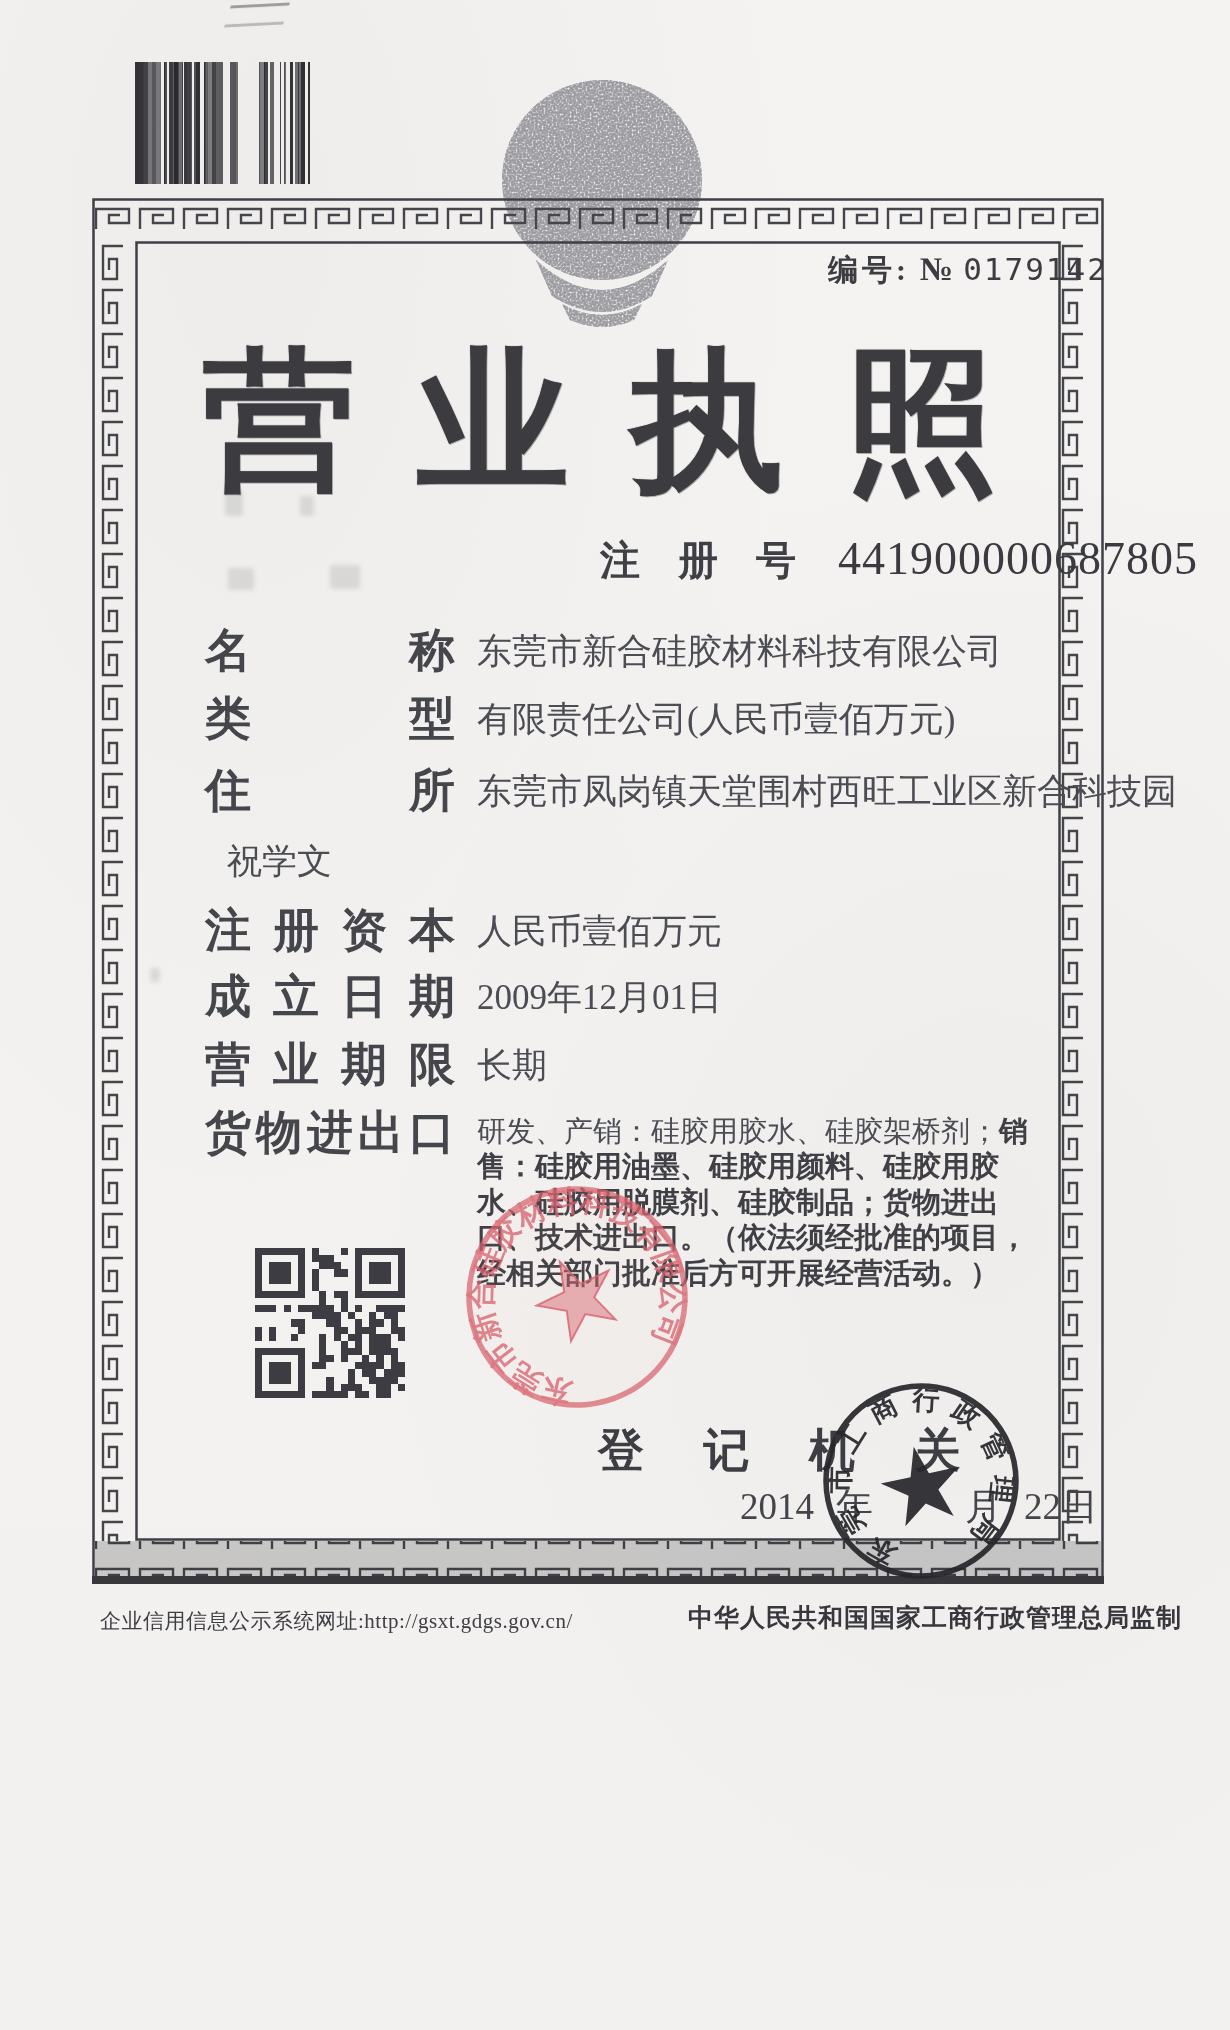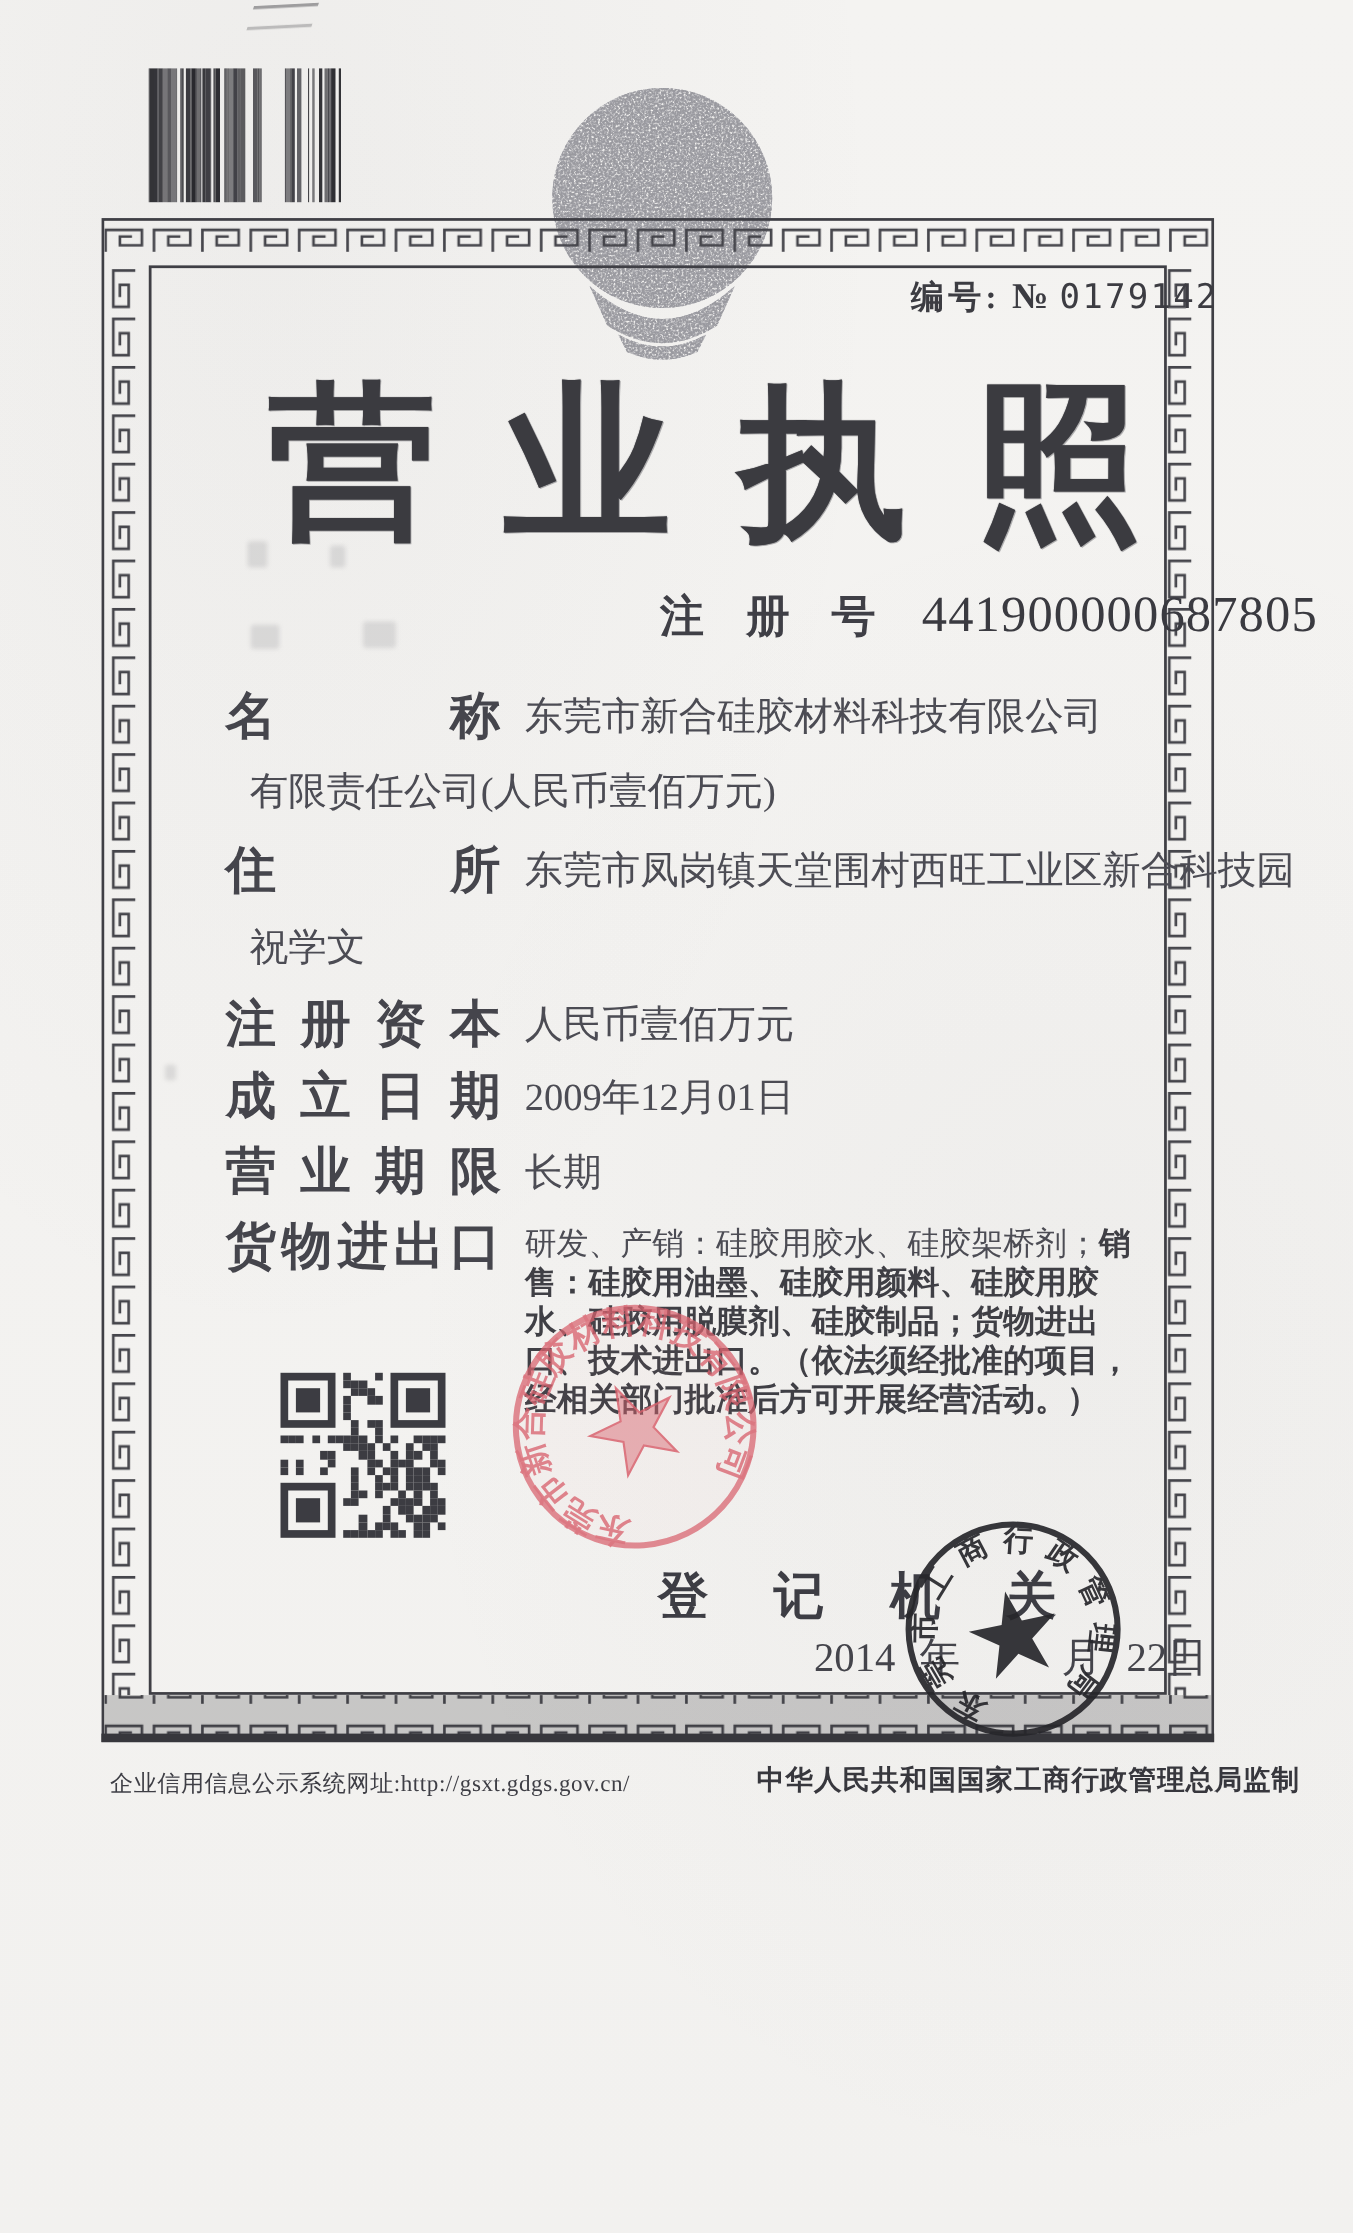--- a/index.html
+++ b/index.html
@@ -29,21 +29,21 @@
   .frame{ position:absolute; left:92px; top:198px; width:1012px; height:1386px; }
 
   
   .serial{ position:absolute; left:828px; top:250px; display:flex; align-items:baseline; gap:10px;
     color:#3c3c42; }
   .serial .lab{ font-size:30px; letter-spacing:4px; font-weight:600; }
   .serial .nosym{ font-size:33px; font-weight:800; }
   .serial .num{ font-family:"DejaVu Sans Mono",monospace; font-size:31px; letter-spacing:2px; }
 
   
-  .title{ position:absolute; left:100px; top:320px; width:1000px; text-align:right;
+  .title{ position:absolute; left:100px; top:320px; width:1000px; text-align:center;
     font-family:"Liberation Sans","DejaVu Sans",sans-serif;
     font-size:152px; font-weight:800; color:#3b3b40; letter-spacing:62px; text-indent:62px;
     text-shadow:0 0 1px rgba(60,60,65,.9), 1px 1px 0 rgba(90,90,95,.4); white-space:nowrap; }
 
   
   .regno{ position:absolute; left:600px; top:532px; display:flex; align-items:baseline; gap:28px; color:#3f3f46;}
   .regno .lab{ font-size:40px; letter-spacing:14px; font-weight:600; }
   .regno .num{ font-size:46px; letter-spacing:1px; color:#3a3a40; }
 
   
@@ -213,20 +213,21 @@
     <span class="lab">注 册 号</span>
     <span class="num">441900000687805</span>
   </div>
 
   <div class="fields">
     <div class="frow" style="top:8px">
       <div class="flabel">名称</div>
       <div class="fvalue">东莞市新合硅胶材料科技有限公司</div>
     </div>
     <div class="frow" style="top:76px">
+      <div class="flabel">类型</div>
       <div class="fvalue">有限责任公司(人民币壹佰万元)</div>
     </div>
     <div class="frow" style="top:148px">
       <div class="flabel">住所</div>
       <div class="fvalue">东莞市凤岗镇天堂围村西旺工业区新合科技园</div>
     </div>
     <div class="frow" style="top:218px">
       <div class="fvalue">祝学文</div>
     </div>
     <div class="frow" style="top:288px">

